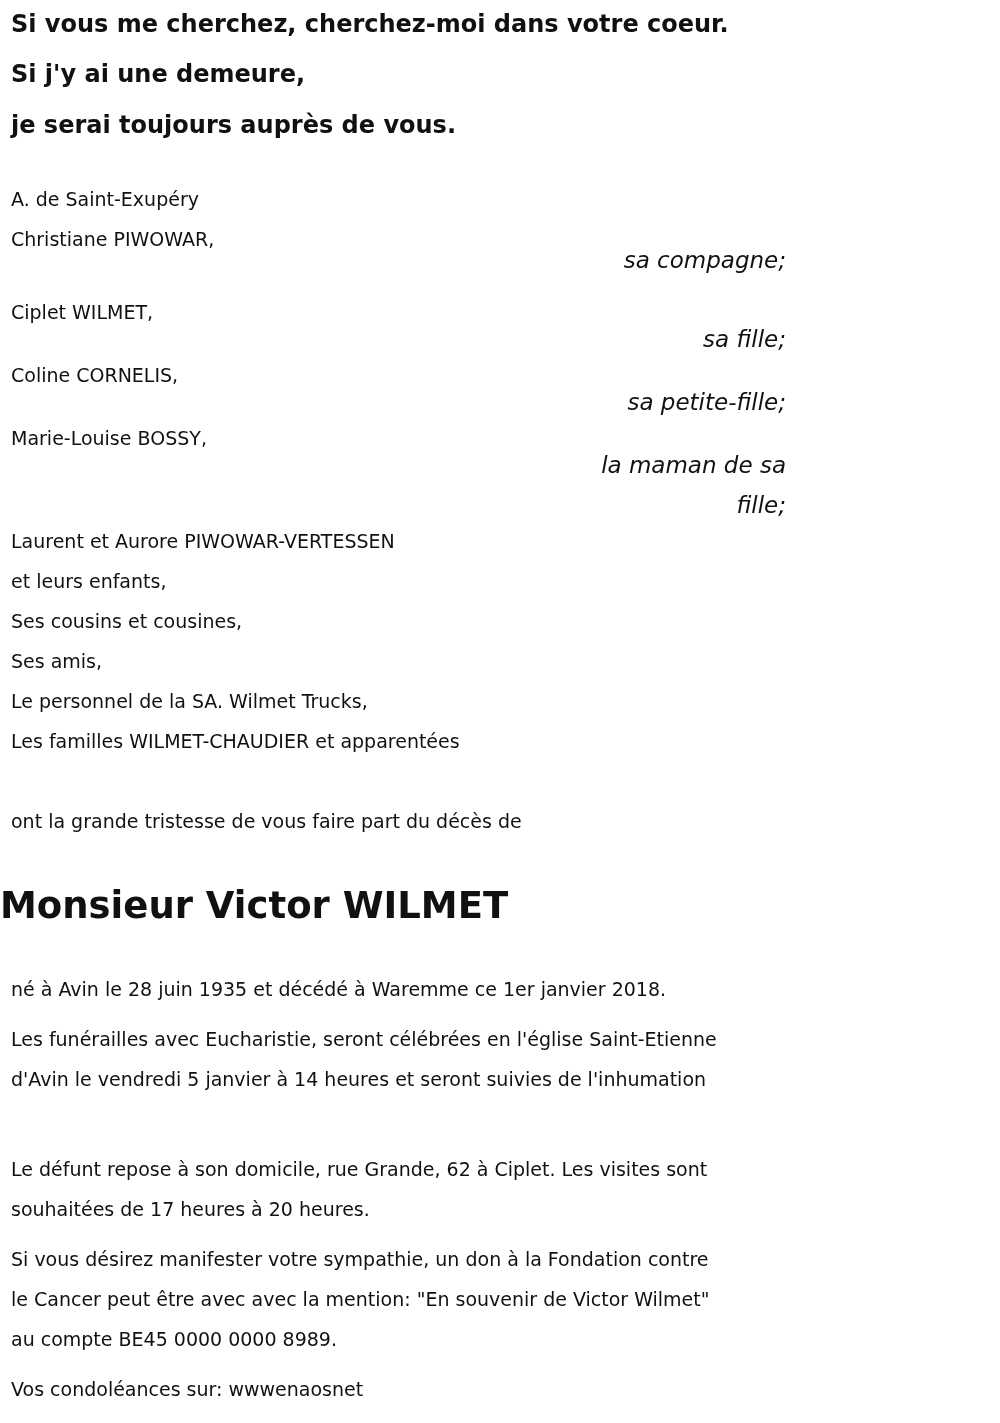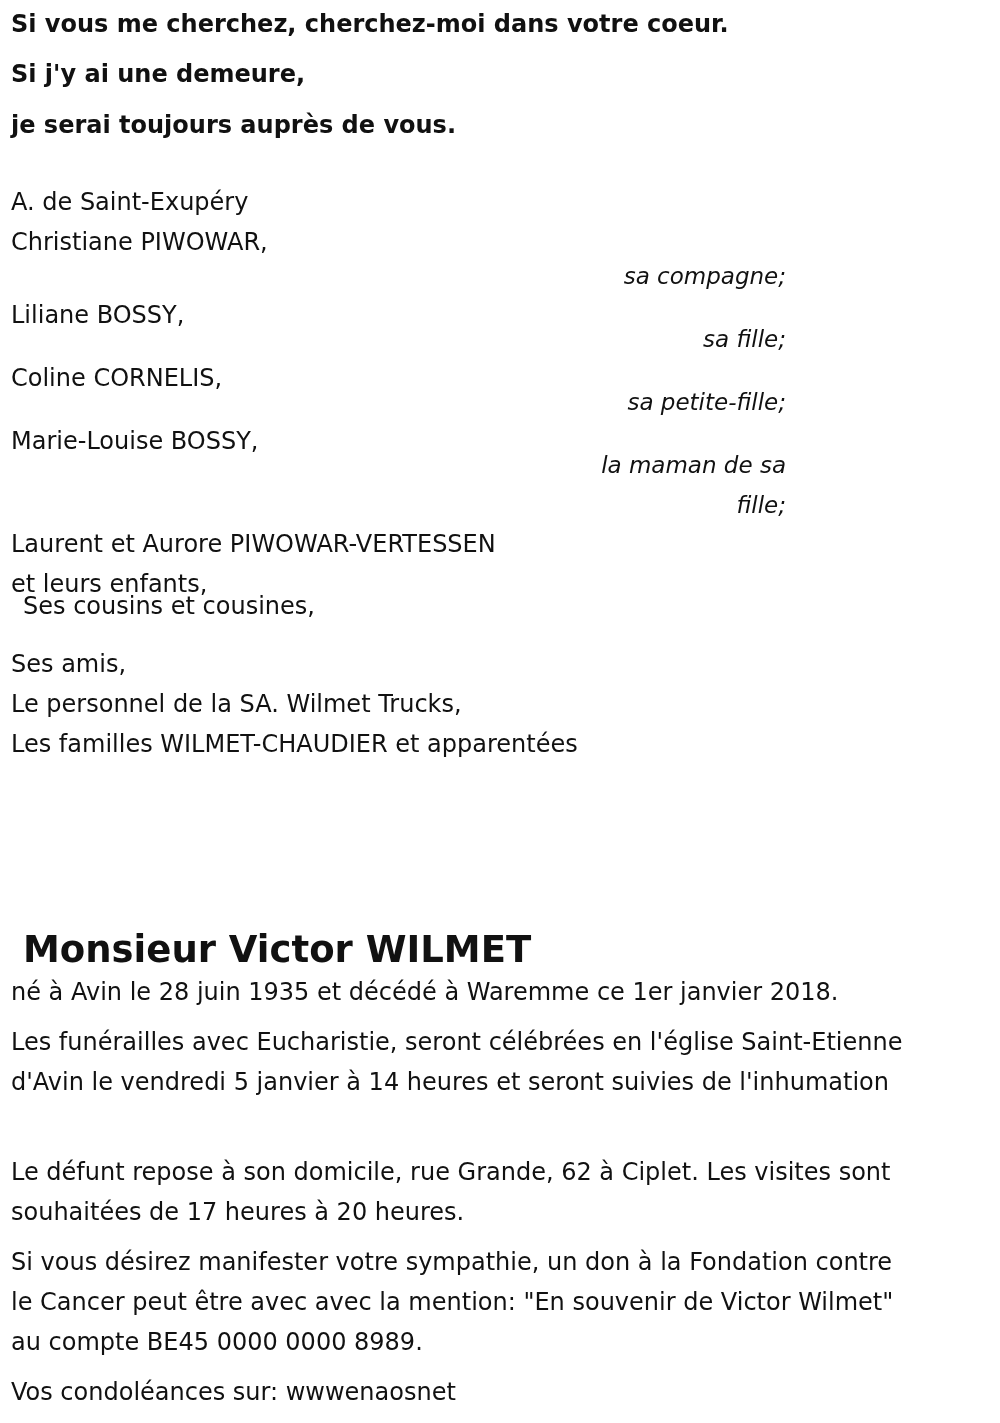--- a/index.html
+++ b/index.html
@@ -5,54 +5,55 @@
     html, body { margin: 0; padding: 0; background: #ffffff; }
     body {
       width: 1000px; height: 1423px; overflow: hidden;
       font-family: "DejaVu Sans", sans-serif;
       color: #111111;
       font-size: 24px;
     }
     .page { position: relative; width: 796px; height: 1423px; border-radius: 13px; }
     .abs { position: absolute; white-space: nowrap; }
     .quote { font-weight: bold; font-size: 24px; left: 11px; }
-    .line { left: 11px; font-size: 24px; }
+    .line { left: 11px; font-size: 19px; }
     .rel { right: 10px; font-style: italic; font-size: 23px; text-align: right; }
-    .title { left: 23px; font-weight: bold; font-size: 37px; margin-top: 44px; }
+    .title { left: 0; font-weight: bold; font-size: 37px; }
   </style>
 </head>
 <body>
 
 <div class="page">
   <div class="abs quote" style="top:10px;">Si vous me cherchez, cherchez-moi dans votre coeur.</div>
   <div class="abs quote" style="top:60px;text-align:center;">Si j'y ai une demeure,</div>
   <div class="abs quote" style="top:111px;">je serai toujours auprès de vous.</div>
 
   <div class="abs line" style="top:188px;">A. de Saint-Exupéry</div>
 
   <div class="abs line" style="top:228px;">Christiane PIWOWAR,</div>
-  <div class="abs rel" style="top:263px;margin-left:36px;">sa compagne;</div>
+  <div class="abs rel" style="top:247px;margin-left:36px;">sa compagne;</div>
 
-  <div class="abs line" style="top:301px;">Liliane BOSSY,</div>
+  <div class="abs line" style="top:301px;">Ciplet WILMET,</div>
   <div class="abs rel" style="top:326px;">sa fille;</div>
 
   <div class="abs line" style="top:364px;">Coline CORNELIS,</div>
   <div class="abs rel" style="top:389px;">sa petite-fille;</div>
 
   <div class="abs line" style="top:427px;">Marie-Louise BOSSY,</div>
   <div class="abs rel" style="top:452px;">la maman de sa</div>
   <div class="abs rel" style="top:492px;">fille;</div>
 
   <div class="abs line" style="top:530px;">Laurent et Aurore PIWOWAR-VERTESSEN</div>
   <div class="abs line" style="top:570px;">et leurs enfants,</div>
-  <div class="abs line" style="top:592px;margin-left:12px;">Ses cousins et cousines,</div>
+  <div class="abs line" style="top:610px;">Ses cousins et cousines,</div>
   <div class="abs line" style="top:650px;">Ses amis,</div>
   <div class="abs line" style="top:690px;">Le personnel de la SA. Wilmet Trucks,</div>
   <div class="abs line" style="top:730px;">Les familles WILMET-CHAUDIER et apparentées</div>
 
+  <div class="abs line" style="top:810px;">ont la grande tristesse de vous faire part du décès de</div>
 
   <div class="abs title" style="top:884px;">Monsieur Victor WILMET</div>
 
   <div class="abs line" style="top:978px;">né à Avin le 28 juin 1935 et décédé à Waremme ce 1er janvier 2018.</div>
 
   <div class="abs line" style="top:1028px;">Les funérailles avec Eucharistie, seront célébrées en l'église Saint-Etienne</div>
   <div class="abs line" style="top:1068px;">d'Avin le vendredi 5 janvier à 14 heures et seront suivies de l'inhumation</div>
 
   <div class="abs line" style="top:1158px;">Le défunt repose à son domicile, rue Grande, 62 à Ciplet. Les visites sont</div>
   <div class="abs line" style="top:1198px;">souhaitées de 17 heures à 20 heures.</div>

